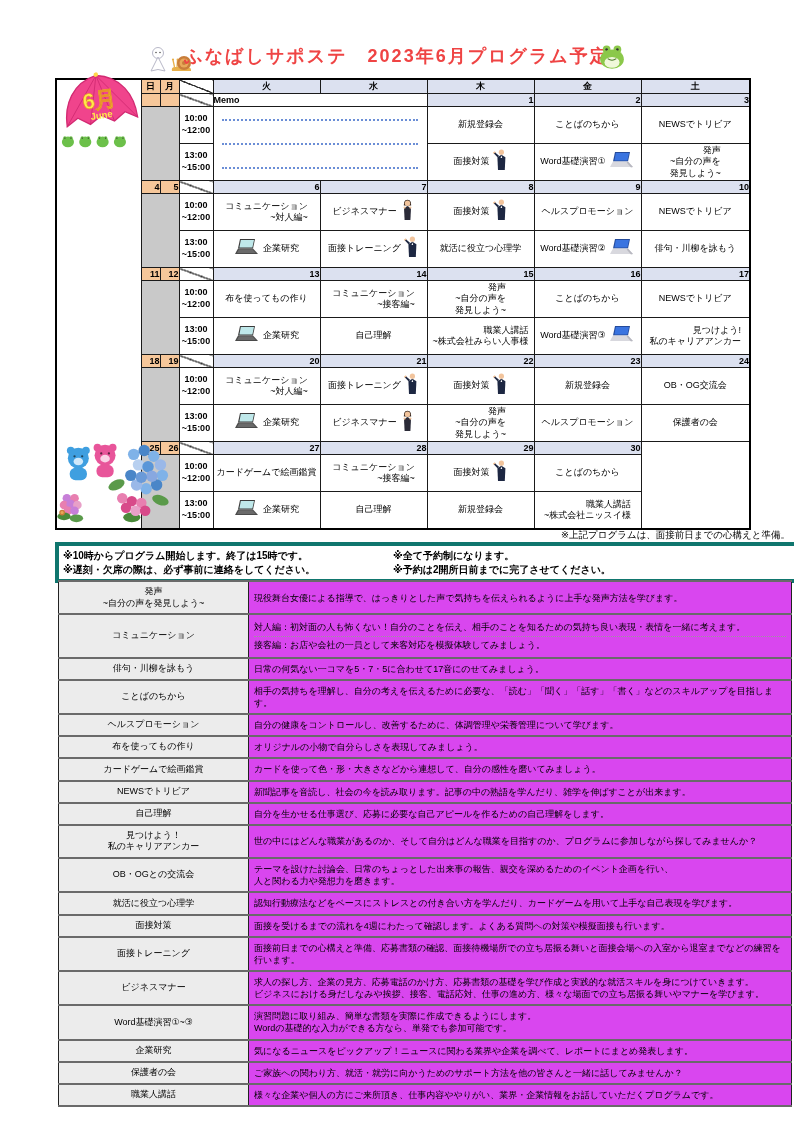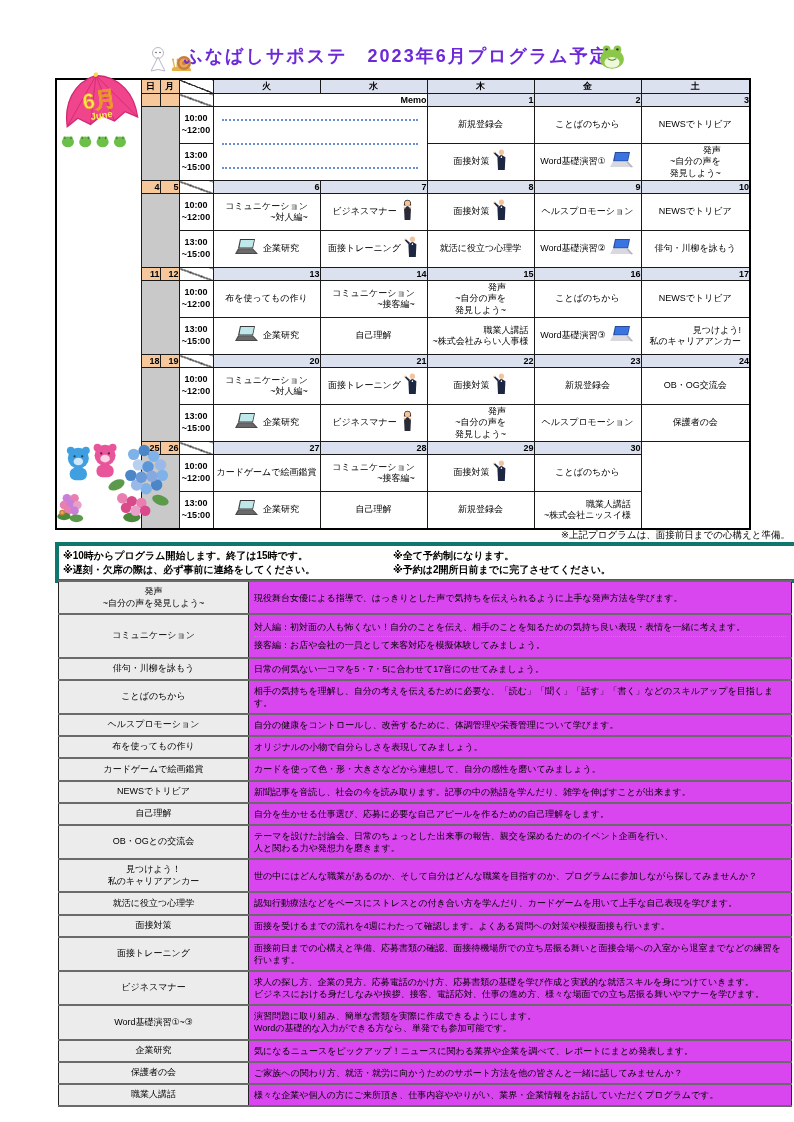--- a/index.html
+++ b/index.html
@@ -1,39 +1,39 @@
 <!DOCTYPE html>
 <html><head>
 <meta charset="utf-8">
 <style>
   html,body{margin:0;padding:0;background:#fff;}
   .page{position:relative;width:794px;height:1122px;background:#fff;overflow:hidden;
         font-family:"Liberation Sans","DejaVu Sans",sans-serif;color:#000;}
   
   .titlebar{position:absolute;top:44px;left:0;width:794px;text-align:center;}
-  .title{font-size:18px;font-weight:bold;color:#6d28d9;letter-spacing:2px;}
+  .title{font-size:18px;font-weight:bold;color:#ef4444;letter-spacing:2px;}
   .deco-left{position:absolute;top:46px;left:148px;display:flex;align-items:flex-end;gap:2px;}
   .deco-right{position:absolute;top:44px;left:598px;}
   
   table.cal{position:absolute;top:78px;left:55px;border-collapse:collapse;table-layout:fixed;
             border:2px solid #000;}
   .cal td,.cal th{border:1px solid #1a1a1a;padding:0;font-size:9px;vertical-align:middle;overflow:hidden;}
   tr.h{height:14px;} tr.d{height:13px;} tr.p{height:37px;}
   .hd{background:#dce1f0;font-weight:bold;font-size:10px;text-align:center;}
   .peach{background:#f6c79a;}
   .pdate{background:#f6c79a;text-align:right;padding-right:2px;font-weight:bold;font-size:10px;}
   .date{background:#dce1f0;text-align:right;padding-right:3px;font-weight:bold;font-size:10px;}
   .diag{background:linear-gradient(to top right,transparent 47%,#333 47%,#333 53%,transparent 53%) #fff;}
   .closed{background:#c9c9c9;}
   .deco-col{background:#fff;}
   .time{font-size:8px;font-weight:bold;text-align:center;line-height:1.3;white-space:pre-line;background:#fff;}
   .prog{background:#fff;text-align:right;}
   .pw{display:flex;align-items:center;justify-content:center;gap:3px;line-height:1.25;}
   .pt{white-space:pre-line;font-size:9px;}
-  .memolabel{background:#fff;font-weight:bold;text-align:right;padding-left:4px;font-size:10px;}
+  .memolabel{background:#fff;font-weight:bold;text-align:left;padding-left:4px;font-size:10px;}
   .memoarea{background:#fff;}
   .dashwrap{display:flex;flex-direction:column;justify-content:space-around;height:72px;}
   .dash{border-bottom:2px dotted #6b8ed6;width:92%;margin:0 auto;height:0;}
   .esat{background:#fff;}
   
   .june{position:absolute;top:70px;left:56px;z-index:3;}
   .bears{position:absolute;top:441px;left:57px;z-index:3;}
   
   .note-change{position:absolute;top:529px;left:55px;width:735px;text-align:right;font-size:9.5px;}
   .notesbox{position:absolute;top:542px;left:55px;width:727px;border:4px solid #0f766e;
@@ -700,30 +700,30 @@
         </tr>
         <tr>
           <td class="dlabel">NEWSでトリビア</td>
           <td class="ddesc">新聞記事を音読し、社会の今を読み取ります。記事の中の熟語を学んだり、雑学を伸ばすことが出来ます。</td>
         </tr>
         <tr>
           <td class="dlabel">自己理解</td>
           <td class="ddesc">自分を生かせる仕事選び、応募に必要な自己アピールを作るための自己理解をします。</td>
         </tr>
         <tr>
+          <td class="dlabel">見つけよう！
+私のキャリアアンカー</td>
+          <td class="ddesc">世の中にはどんな職業があるのか、そして自分はどんな職業を目指すのか、プログラムに参加しながら探してみませんか？</td>
+        </tr>
+        <tr>
           <td class="dlabel">OB・OGとの交流会</td>
           <td class="ddesc">テーマを設けた討論会、日常のちょっとした出来事の報告、親交を深めるためのイベント企画を行い、
 人と関わる力や発想力を磨きます。</td>
         </tr>
         <tr>
-          <td class="dlabel">見つけよう！
-私のキャリアアンカー</td>
-          <td class="ddesc">世の中にはどんな職業があるのか、そして自分はどんな職業を目指すのか、プログラムに参加しながら探してみませんか？</td>
-        </tr>
-        <tr>
           <td class="dlabel">就活に役立つ心理学</td>
           <td class="ddesc">認知行動療法などをベースにストレスとの付き合い方を学んだり、カードゲームを用いて上手な自己表現を学びます。</td>
         </tr>
         <tr>
           <td class="dlabel">面接対策</td>
           <td class="ddesc">面接を受けるまでの流れを4週にわたって確認します。よくある質問への対策や模擬面接も行います。</td>
         </tr>
         <tr>
           <td class="dlabel">面接トレーニング</td>
           <td class="ddesc">面接前日までの心構えと準備、応募書類の確認、面接待機場所での立ち居振る舞いと面接会場への入室から退室までなどの練習を行います。</td>

